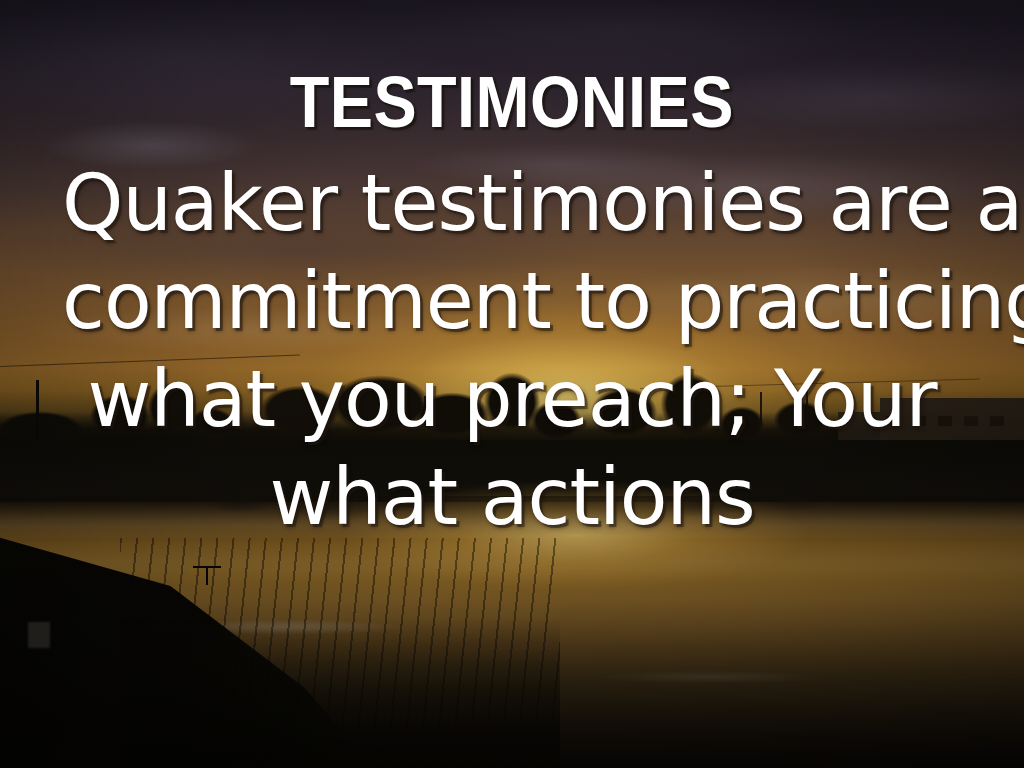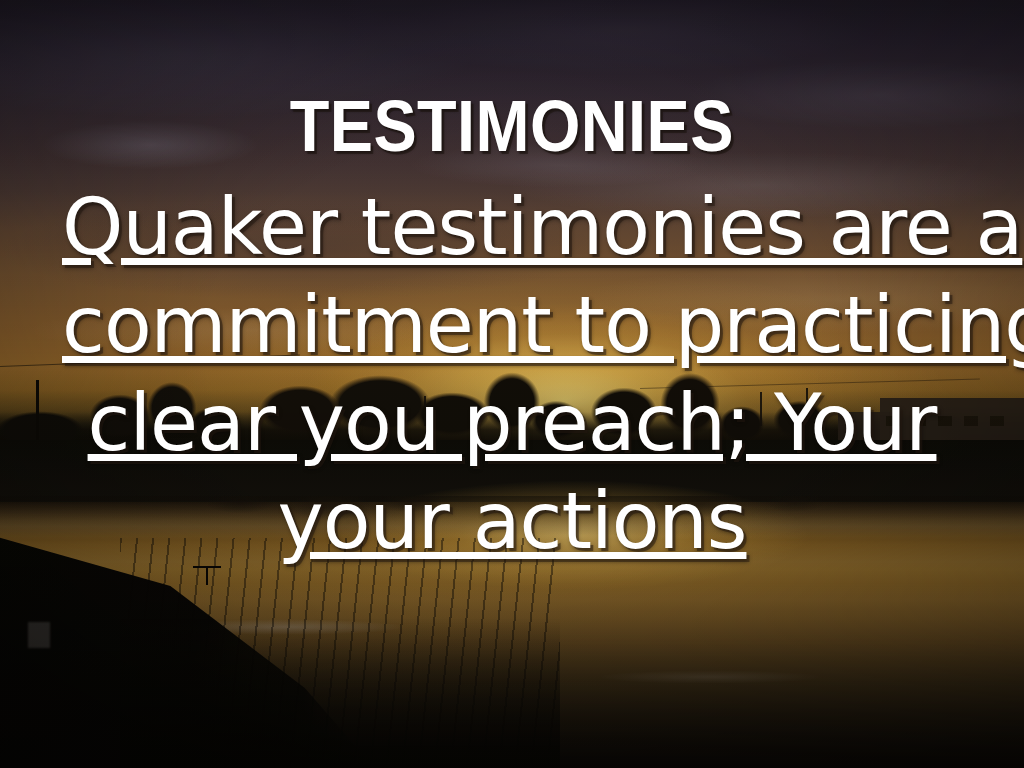--- a/index.html
+++ b/index.html
@@ -267,21 +267,21 @@
       linear-gradient(to bottom, rgba(0,0,0,0.18) 0%, rgba(0,0,0,0.05) 35%, rgba(0,0,0,0.12) 62%, rgba(0,0,0,0.42) 100%);
   }
 
   
   .text-wrap {
     position: absolute;
     inset: 0;
     display: flex;
     flex-direction: column;
     align-items: center;
-    padding-top: 90px;
+    padding-top: 66px;
     box-sizing: border-box;
   }
 
   .slide-title {
     font-family: "Liberation Sans", sans-serif;
     font-weight: 700;
     font-size: 72px;
     line-height: 1.0;
     letter-spacing: 0.5px;
     color: #ffffff;
@@ -295,21 +295,20 @@
   .slide-body {
     margin-top: 16px;
     width: 900px;
     text-align: center;
     font-family: "DejaVu Sans", sans-serif;
     font-weight: 400;
     font-size: 78px;
     line-height: 98px;
     letter-spacing: -1px;
     color: #ffffff;
-    text-decoration: underline;
   }
   .body-line {
     display: block;
     white-space: nowrap;
     text-shadow:
       3px 3px 0 rgba(36,24,16,0.50),
       2px 3px 4px rgba(0,0,0,0.45);
   }
 </style>
 </head>
@@ -347,18 +346,18 @@
   <div class="bg-marker"></div>
   <div class="bg-layer bg-vignette"></div>
 
   <div class="text-wrap">
 
     <div class="slide-title">TESTIMONIES</div>
 
     <div class="slide-body">
       <span class="body-line">Quaker testimonies are a</span>
       <span class="body-line">commitment to practicing</span>
-      <span class="body-line">clear you preach; Your</span>
-      <span class="body-line">your actions</span>
+      <span class="body-line">what you preach; Your</span>
+      <span class="body-line">what actions</span>
     </div>
 
   </div>
 </div>
 
 </body></html>

